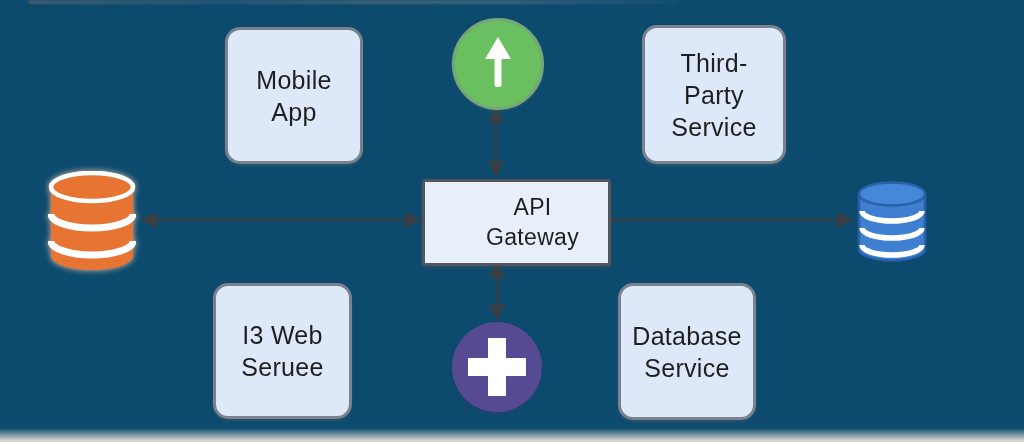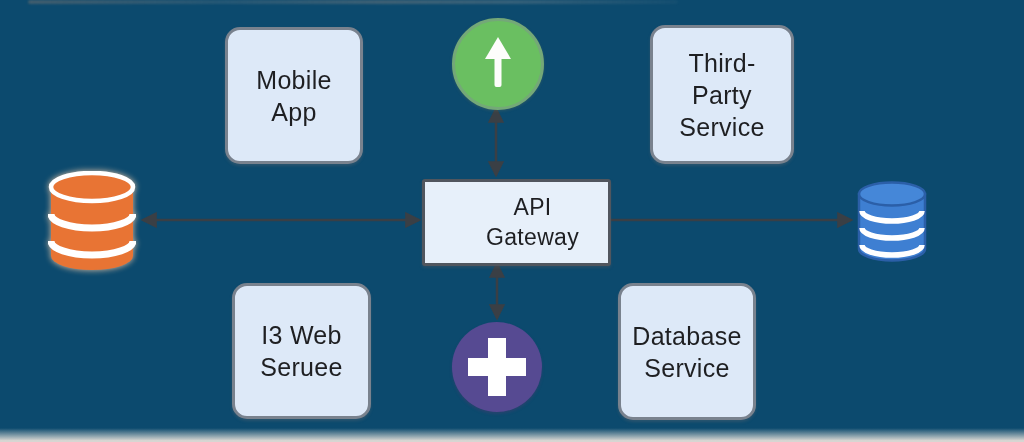--- a/index.html
+++ b/index.html
@@ -72,21 +72,21 @@
 App</span>
   </div>
 
   <div class="badge green" style="left:452px;top:18px;width:86px;height:86px;">
     <svg class="icon-svg" width="86" height="86" viewBox="0 0 86 86">
       <rect x="39.5" y="32" width="7" height="34" rx="2" fill="#fdfdfb"></rect>
       <path d="M43 16 L30 38 L56 38 Z" fill="#fdfdfb"></path>
     </svg>
   </div>
 
-  <div class="node-box" style="left:642px;top:25px;width:138px;height:133px;margin-left:8px;">
+  <div class="node-box" style="left:642px;top:25px;width:138px;height:133px;">
     <span class="lbl">Third-
 Party
 Service</span>
   </div>
 
   <svg class="db-icon orange icon-svg" style="left:48px;top:171px;" width="88" height="102" viewBox="0 0 88 102">
     <path d="M3 16 L3 85 A41 14 0 0 0 85 85 L85 16 Z" fill="#E87434"></path>
     <ellipse cx="44" cy="16" rx="41" ry="14" fill="#E87434" stroke="#ffffff" stroke-width="4.5"></ellipse>
     <path d="M3 43 A41 14 0 0 0 85 43" stroke="#ffffff" stroke-width="7" fill="none"></path>
     <path d="M3 70 A41 14 0 0 0 85 70" stroke="#ffffff" stroke-width="7" fill="none"></path>
@@ -98,21 +98,21 @@
   </div>
 
   <svg class="db-icon icon-svg" style="left:856px;top:180px;" width="72" height="84" viewBox="0 0 72 84">
     <path d="M3 14 L3 69 A33 11.5 0 0 0 69 69 L69 14 Z" fill="#3E7FD2" stroke="#2B5FA8" stroke-width="2.5"></path>
     <ellipse cx="36" cy="14" rx="33" ry="11.5" fill="#4587D8" stroke="#2B5FA8" stroke-width="2.5"></ellipse>
     <path d="M6 31 A30 10 0 0 0 66 31" stroke="#ffffff" stroke-width="5.5" fill="none"></path>
     <path d="M6 48 A30 10 0 0 0 66 48" stroke="#ffffff" stroke-width="5.5" fill="none"></path>
     <path d="M6 65 A30 10 0 0 0 66 65" stroke="#ffffff" stroke-width="5.5" fill="none"></path>
   </svg>
 
-  <div class="node-box" style="left:232px;top:283px;width:133px;height:130px;">
+  <div class="node-box" style="left:213px;top:283px;width:133px;height:130px;">
     <span class="lbl">I3 Web
 Seruee</span>
   </div>
 
   <div class="badge purple" style="left:452px;top:322px;width:90px;height:90px;">
     <svg class="icon-svg" width="90" height="90" viewBox="0 0 90 90">
       <path d="M36 16 h18 v20 h20 v18 h-20 v20 h-18 v-20 h-20 v-18 h20 z" fill="#ffffff"></path>
     </svg>
   </div>
 

